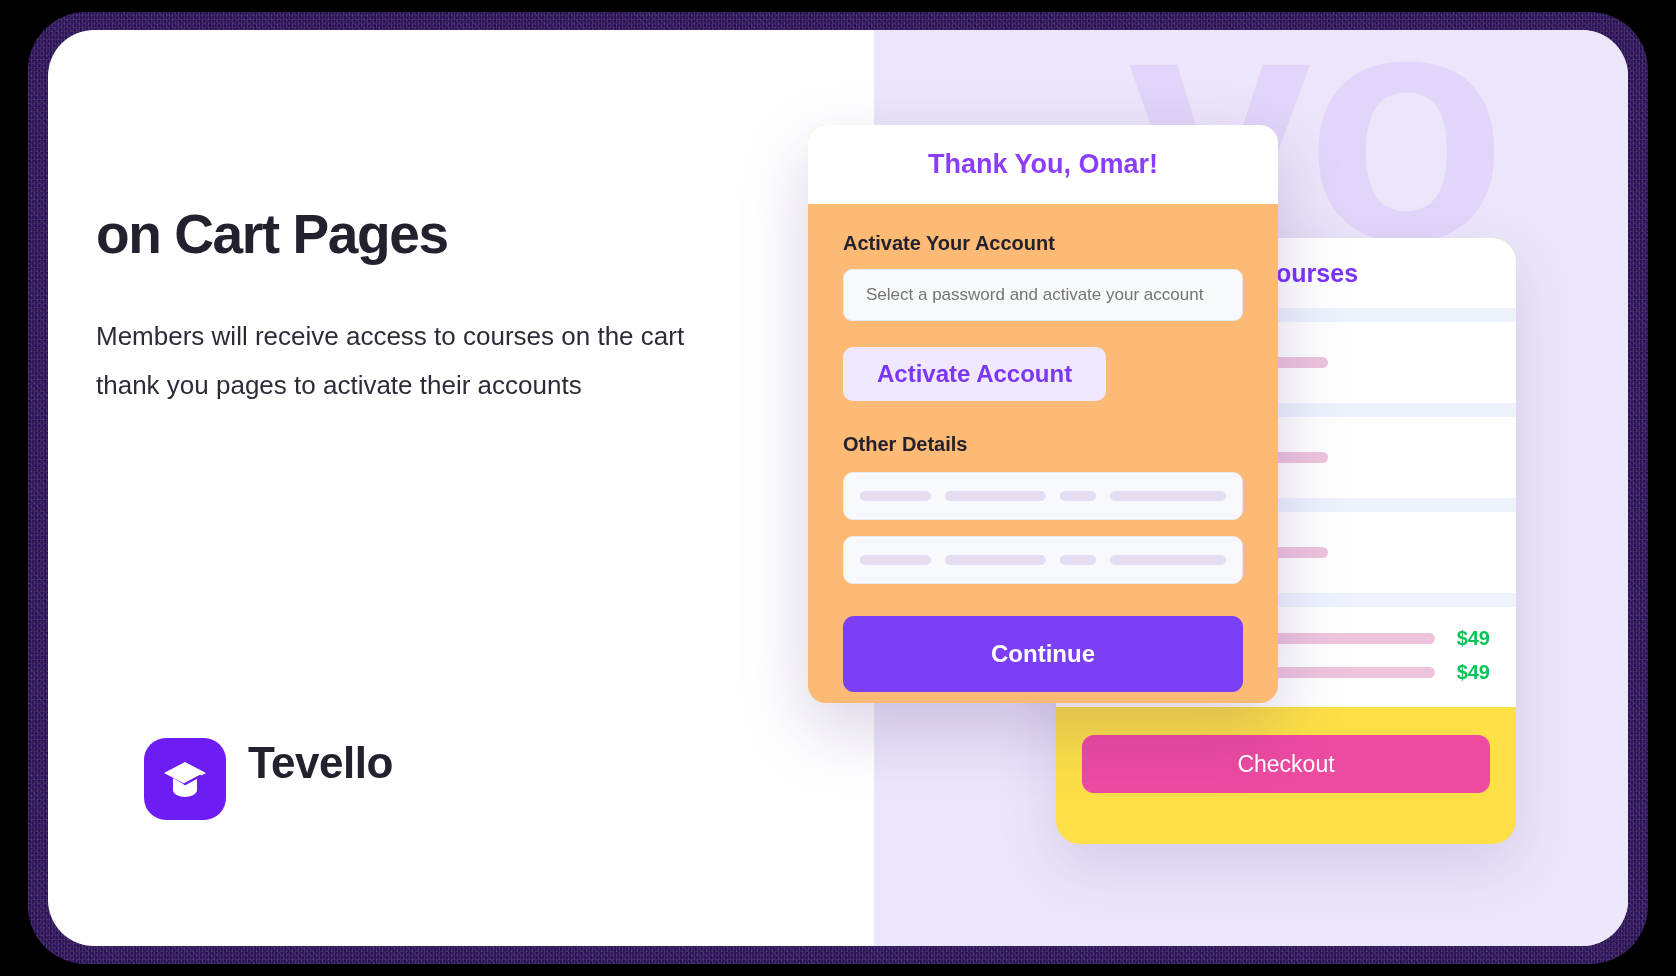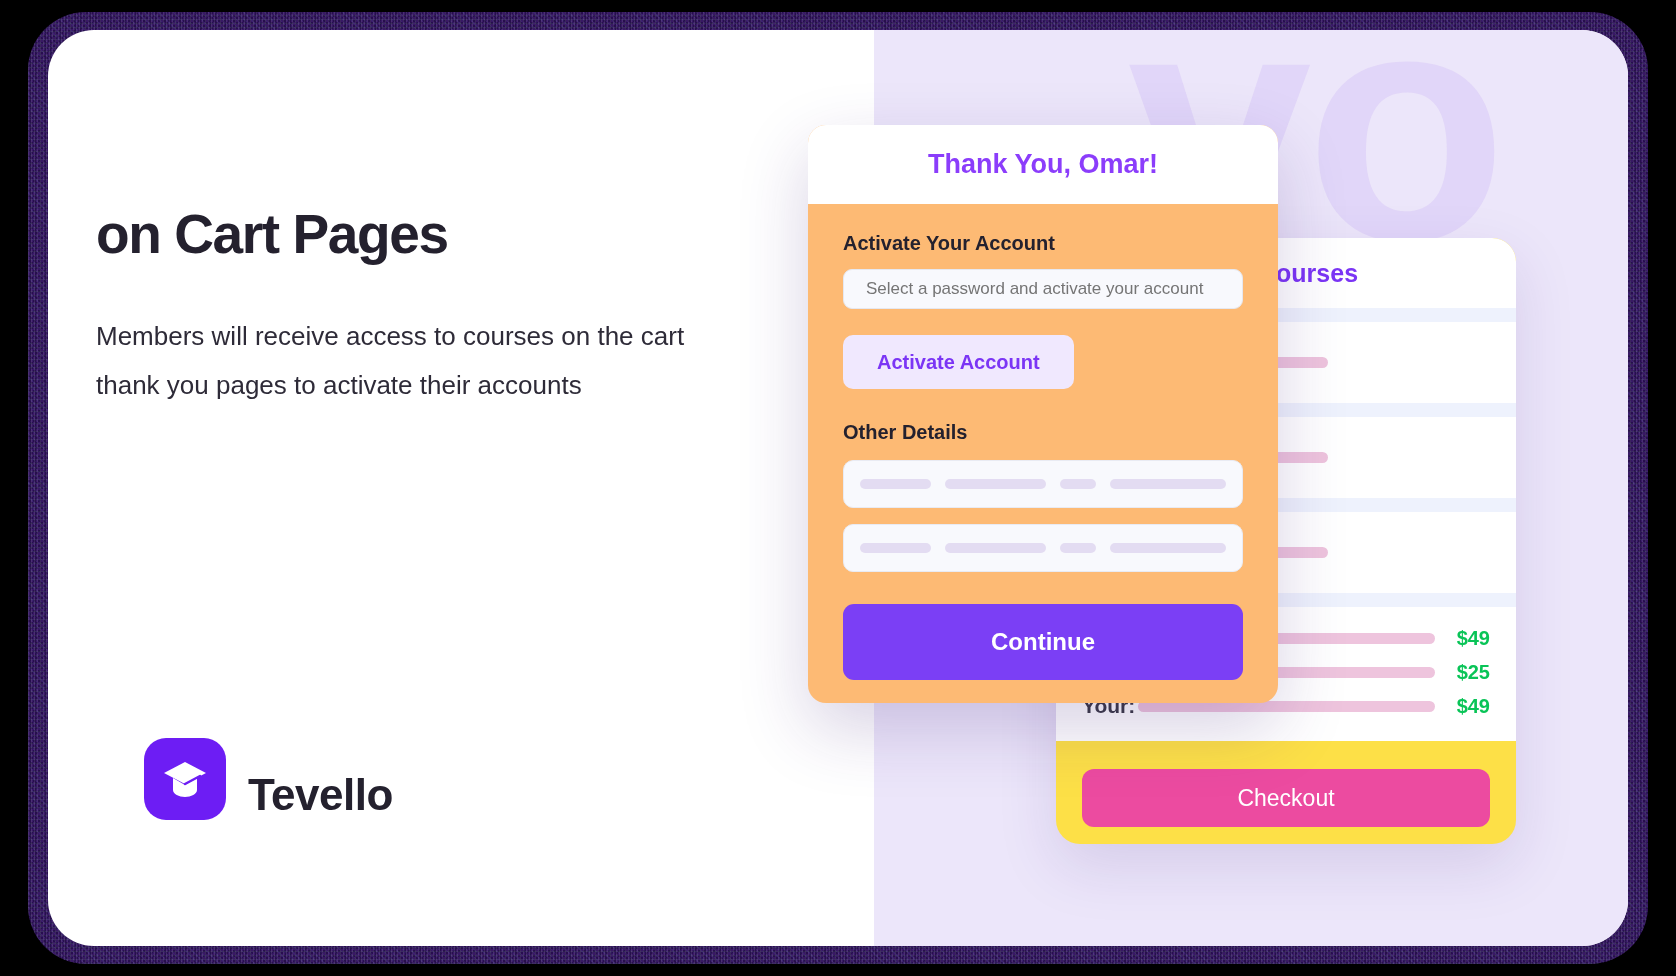--- a/index.html
+++ b/index.html
@@ -91,21 +91,21 @@
     line-height: 1.9;
     color: #2e2b38;
     max-width: 620px;
   }
 
   
   .logo-row {
     position: absolute;
     left: 96px; top: 708px;
     display: flex;
-    align-items: flex-end;
+    align-items: flex-start;
     gap: 22px;
   }
   .logo-mark {
     width: 82px; height: 82px;
     border-radius: 22px;
     background: #6d1df4;
     display: flex; align-items: center; justify-content: center;
   }
   .logo-text {
     font-size: 44px;
@@ -202,39 +202,39 @@
   }
   .modal-body { padding: 28px 35px 0 35px; }
   .field-label {
     font-size: 20px;
     font-weight: 700;
     color: #24212e;
     margin-bottom: 14px;
   }
   .text-input {
     width: 100%;
-    height: 40px;
+    height: 52px;
     border: 1px solid #e6e8f0;
     border-radius: 9px;
     background: #f8f9fd;
     padding: 0 22px;
     font-size: 17px;
     color: #6d6f7d;
     font-family: inherit;
     outline: none;
   }
   .ghost-btn {
     margin-top: 26px;
     height: 54px;
     padding: 0 34px;
     border: none;
     border-radius: 10px;
     background: #f0e8fe;
     color: #7b35f5;
-    font-size: 20px;
+    font-size: 24px;
     font-weight: 700;
     cursor: pointer;
     font-family: inherit;
   }
   .section-label {
     margin-top: 32px;
     font-size: 20px;
     font-weight: 700;
     color: #24212e;
   }
@@ -321,24 +321,20 @@
           <span class="bar l"></span>
         </div>
       </div>
 
       <div class="cart-totals">
         <div class="total-line">
           <span class="fill"></span>
           <span class="price">$49</span>
         </div>
         <div class="total-line">
-          <span class="fill"></span>
-          <span class="price">$25</span>
-        </div>
-        <div class="total-line">
           <span class="total-label">Your:</span>
           <span class="fill"></span>
           <span class="price">$49</span>
         </div>
       </div>
 
       <button class="checkout">Checkout</button>
     </div>
 
     <div class="modal">

